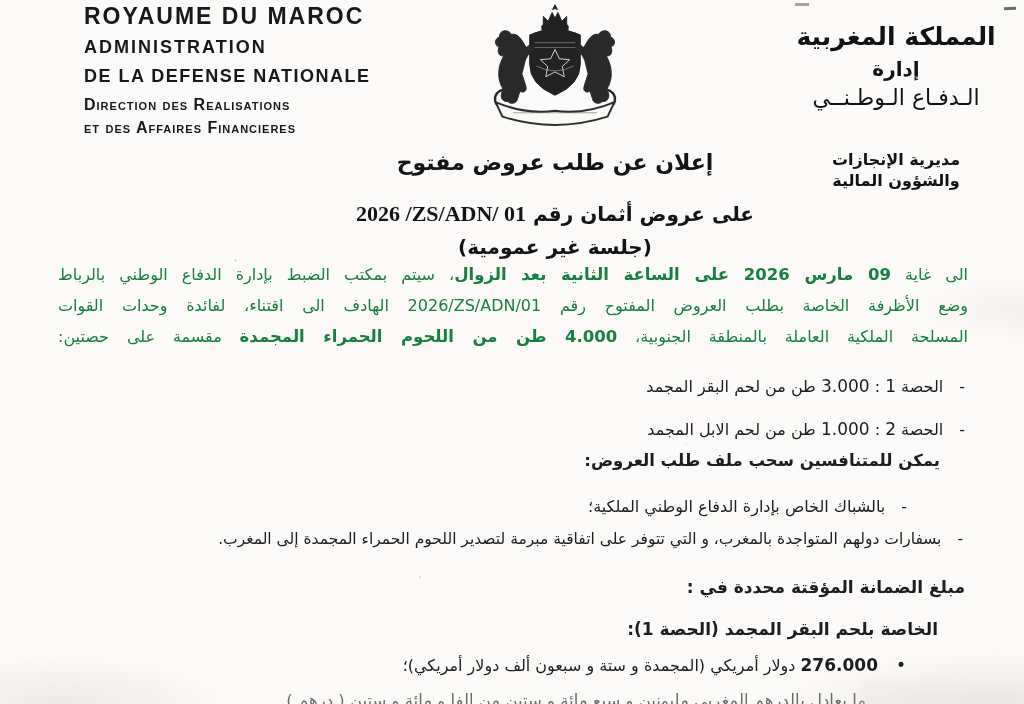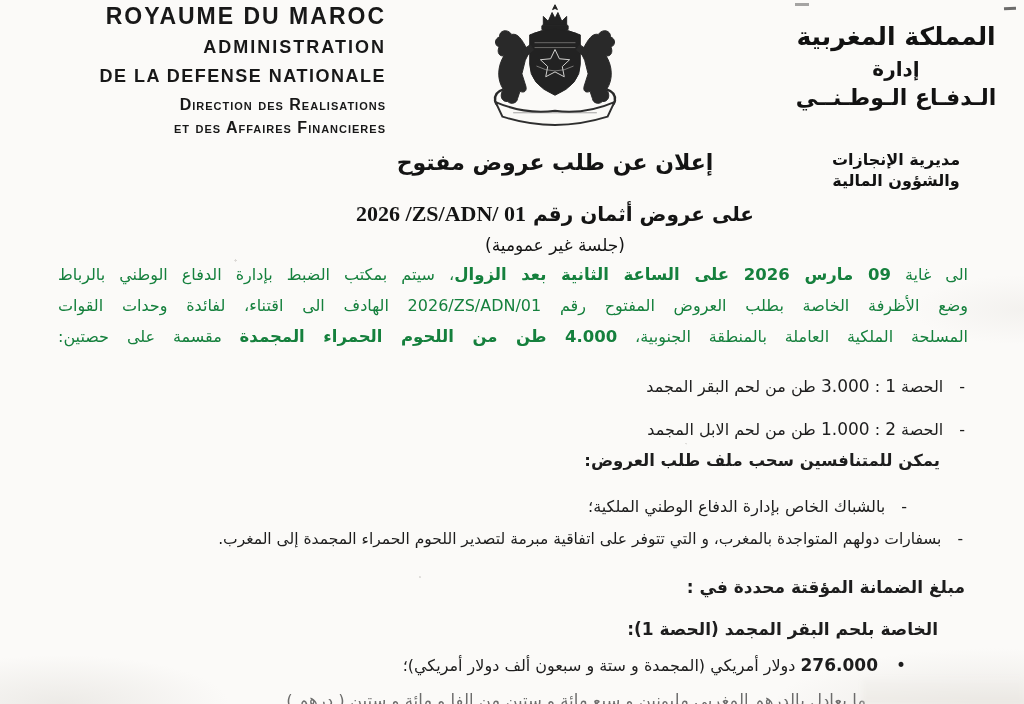--- a/index.html
+++ b/index.html
@@ -13,42 +13,42 @@
     background:
       radial-gradient(240px 70px at 6% 100%, rgba(198,193,185,.28), transparent 70%),
       radial-gradient(320px 90px at 97% 101%, rgba(202,197,189,.33), transparent 70%),
       radial-gradient(160px 50px at 100% 44%, rgba(208,203,197,.18), transparent 70%),
       radial-gradient(2px 2px at 23% 37%, rgba(160,155,150,.35) 50%, transparent 55%),
       radial-gradient(2px 2px at 67% 63%, rgba(160,155,150,.3) 50%, transparent 55%),
       radial-gradient(2px 2px at 41% 82%, rgba(160,155,150,.3) 50%, transparent 55%);
   }
   
   .hdr-fr{
-    position:absolute;left:70px;top:3px;width:316px;text-align:right;
+    position:absolute;left:84px;top:3px;width:316px;text-align:left;
     font-family:"Liberation Sans","DejaVu Sans",sans-serif;font-weight:700;color:#181818;
   }
   .fr1{font-size:23px;letter-spacing:2px;margin-bottom:7px;}
   .fr2{font-size:18px;letter-spacing:2px;margin-bottom:8px;}
   .fr3{font-size:18px;letter-spacing:1.5px;margin-bottom:9px;}
   .fr4{font-size:16px;font-variant:small-caps;letter-spacing:1px;margin-bottom:5px;}
   .emblem{position:absolute;left:482px;top:2px;width:146px;height:132px;filter:blur(.3px);opacity:.95;}
   .hdr-ar{
     position:absolute;right:8px;top:6px;width:240px;text-align:center;color:#121212;
   }
   .ar1{font-size:25px;font-weight:700;margin-bottom:6px;margin-top:16px;}
   .ar2{font-size:20px;font-weight:700;margin-bottom:4px;}
-  .ar3{font-size:22px;font-weight:700;margin-bottom:5px;}
+  .ar3{font-size:22px;font-weight:400;margin-bottom:5px;}
   .ar4{font-size:16px;font-weight:700;margin-bottom:2px;margin-top:40px;}
   .ar5{font-size:16px;font-weight:700;}
   
   .title{position:absolute;left:300px;top:150px;width:510px;text-align:center;color:#141414;}
   .t1{font-size:22px;font-weight:700;margin-bottom:9px;}
   .t2{font-size:20px;font-weight:700;margin-bottom:8px;margin-top:26px;}
   .t2 .ref{font-family:"Liberation Serif","DejaVu Serif",serif;font-size:22px;font-weight:700;}
-  .t3{font-size:17px;font-weight:400;}
+  .t3{font-size:20px;font-weight:700;}
   
   .intro{position:absolute;left:58px;right:56px;top:261px;direction:rtl;font-size:16px;color:#15803d;}
   .jline{text-align:justify;text-align-last:justify;height:31px;line-height:28px;}
   .intro b{font-size:16.5px;}
   .ltrrun{direction:ltr;unicode-bidi:isolate;}
   
   .rline{position:absolute;direction:rtl;white-space:nowrap;color:#1d1d1d;}
   .dash{display:inline-block;margin-left:16px;}
   .lot{font-size:16px;top:0;}
   .lot .num{font-size:17px;}

